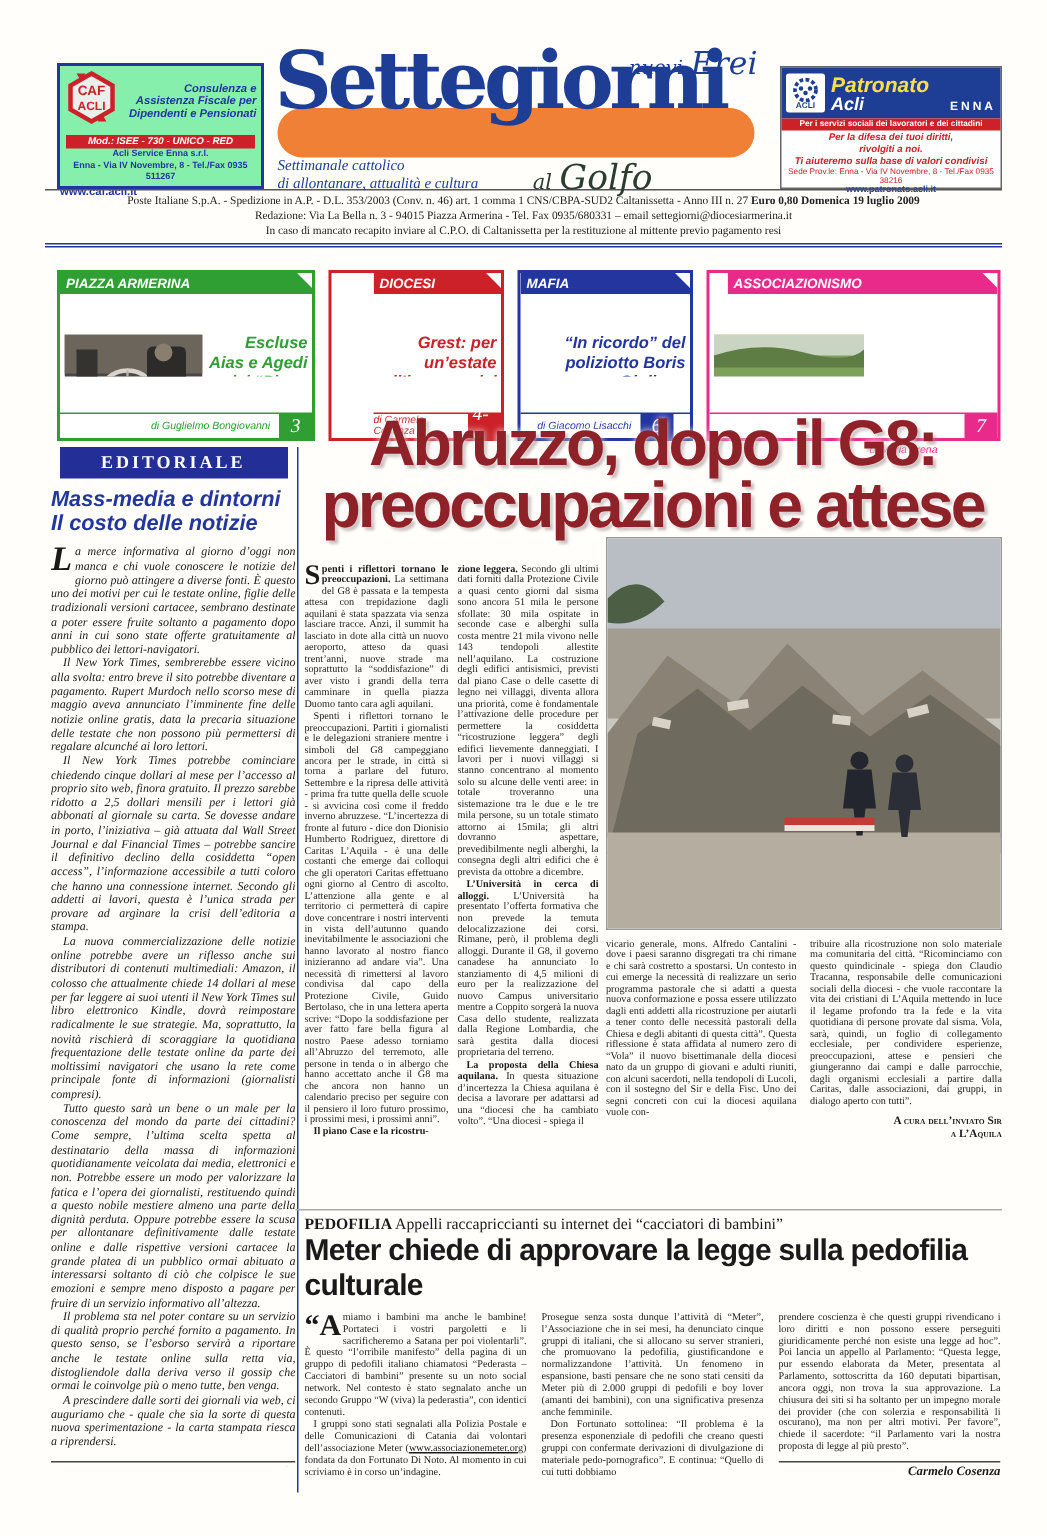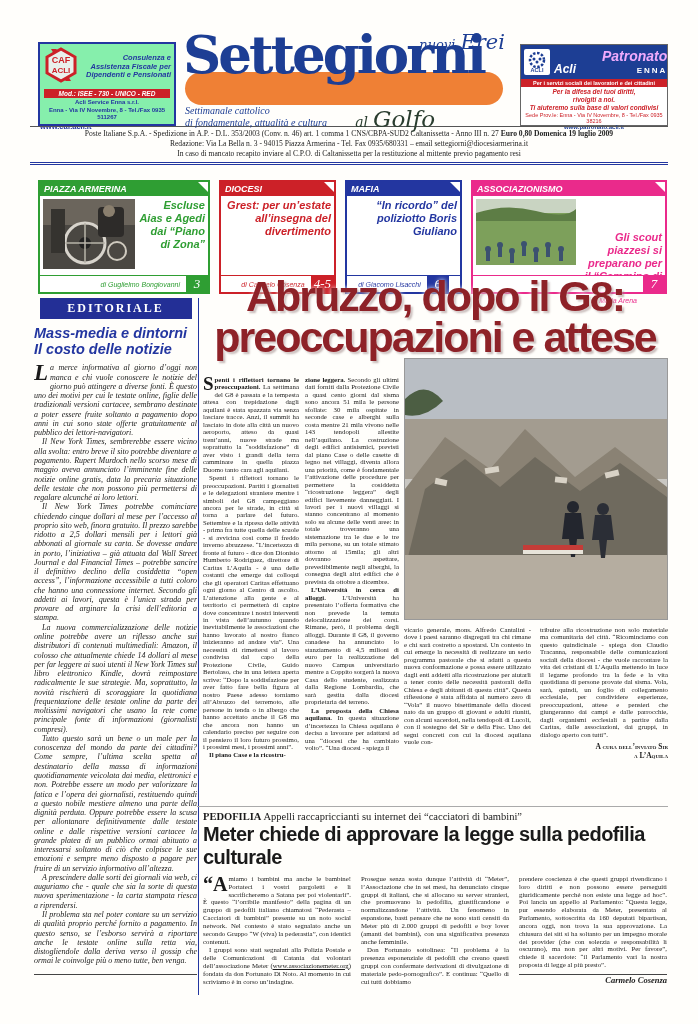--- a/index.html
+++ b/index.html
@@ -33,58 +33,58 @@
     font-style:italic; font-family:"DejaVu Serif",serif; z-index:2; }
   .mast-bottomer .sm { font-size:14px; } .mast-bottomer .bg { font-size:23px; }
   .mast-sub { position:absolute; left:2px; bottom:2px; color:#1d3e94;
     font-style:italic; font-size:10px; line-height:1.15; z-index:2; }
   .patronato-ad { position:absolute; left:520px; top:44px; width:148px; height:82px;
     border:1px solid #666; background:#fff; font-family:"Liberation Sans",sans-serif; }
   .pat-head { background:#1d3e94; display:flex; align-items:center; gap:4px; padding:2px 3px; height:34px; }
   .pat-logo { width:26px; height:26px; background:#fff; border-radius:2px; flex:none;
     display:flex; align-items:center; justify-content:center; }
   .pat-names { flex:1; line-height:1; }
-  .pat-n1 { color:#f0abfc; font-weight:bold; font-style:italic; font-size:14px; display:block;margin-left:48px; }
+  .pat-n1 { color:#fde047; font-weight:bold; font-style:italic; font-size:14px; display:block; }
   .pat-row2 { display:flex; justify-content:space-between; align-items:baseline; }
   .pat-n2 { color:#fff; font-weight:bold; font-style:italic; font-size:12px; }
   .pat-city { color:#fff; font-weight:bold; font-size:8px; letter-spacing:2px; }
   .pat-band { background:#cc2128; color:#fff; font-size:5.5px; font-weight:bold;
     text-align:center; padding:1px 0; }
   .pat-body { text-align:center; color:#cc2128; font-style:italic; font-weight:bold;
     font-size:6.5px; line-height:1.2; padding-top:1px; }
   .pat-foot { text-align:center; color:#cc2128; font-size:5.5px; padding-top:1px; }
   .pat-url { text-align:center; color:#1d3e94; font-size:6px; font-weight:bold; }
   
   .pubinfo { position:absolute; left:30px; top:126px; width:638px;
     border-top:1px solid #555; border-bottom:3px double #2336a0;
     text-align:center; font-size:7.6px; line-height:1.3; color:#222; padding:2px 0 3px 0; }
   .pubinfo b { font-weight:bold; }
   
   .teasers { position:absolute; left:38px; top:180px; width:630px; height:114px;
     display:flex; gap:9px; }
   .teaser { border-width:2px; border-style:solid; background:#fff; display:flex;
-    flex-direction:column; font-family:"Liberation Sans",sans-serif; }
+    flex-direction:column; font-family:"Liberation Sans",sans-serif;gap:24px; }
   .t-head { color:#fff; font-style:italic; font-weight:bold; font-size:9px;
     padding:2px 5px 2px 4px; clip-path:polygon(0 0, calc(100% - 10px) 0, 100% 10px, 100% 100%, 0 100%); }
   .t-body { flex:1; display:flex; gap:4px; padding:3px; overflow:hidden; }
   .t-photo { flex:none; align-self:flex-start; }
   .t-title { flex:1; text-align:right; font-style:italic; font-weight:bold;
     font-size:11px; line-height:1.18; }
   .t-foot { display:flex; align-items:stretch; justify-content:flex-end; height:17px; border-top-width:1px; border-top-style:solid; }
   .t-author { font-family:Liberation Sans, sans-serif; font-style:italic; font-size:7px;
     align-self:center; margin-right:6px; }
   .t-page { color:#fff; font-family:"Liberation Serif",serif; font-style:italic;
     font-size:13px; min-width:22px; display:flex; align-items:center; justify-content:center; padding:0 3px; }
   .c-green  { border-color:#2f9e33; } .c-green .t-head,.c-green .t-page { background:#2f9e33; }
   .c-green .t-title,.c-green .t-author { color:#2f9e33; } .c-green .t-foot { border-top-color:#2f9e33; }
-  .c-red    { border-color:#cc2128; } .c-red .t-head,.c-red .t-page { background:#cc2128; }
+  .c-red    { border-color:#cc2128;padding-left:28px; } .c-red .t-head,.c-red .t-page { background:#cc2128; }
   .c-red .t-title,.c-red .t-author { color:#cc2128; } .c-red .t-foot { border-top-color:#cc2128; }
   .c-blue   { border-color:#2336a0; } .c-blue .t-head,.c-blue .t-page { background:#2336a0; }
   .c-blue .t-title,.c-blue .t-author { color:#2336a0; } .c-blue .t-foot { border-top-color:#2336a0;justify-content:center; }
-  .c-mag    { border-color:#ea2a8b; } .c-mag .t-head,.c-mag .t-page { background:#ea2a8b; }
+  .c-mag    { border-color:#ea2a8b; } .c-mag .t-head,.c-mag .t-page { background:#ea2a8b;margin-left:12px; }
   .c-mag .t-title,.c-mag .t-author { color:#ea2a8b;margin-top:32px; } .c-mag .t-foot { border-top-color:#ea2a8b; }
   
   .editorial { position:absolute; left:34px; top:298px; width:163px; height:680px; overflow:hidden; }
   .ed-head { width:152px; margin:0 auto; background:#232f96; color:#fff; text-align:center;
     font-weight:bold; font-size:12px; letter-spacing:2px; padding:3px 0; }
   .ed-title { font-family:"Liberation Sans",sans-serif; font-style:italic; font-weight:bold;
     color:#2336a0; font-size:14.5px; line-height:1.08; margin:7px 0 6px 0; }
   .ed-title span { display:block; }
   .ed-body p { font-style:italic; font-size:8px; line-height:1.16; text-align:justify; text-indent:8px; }
   .ed-body p.dropcap { text-indent:0; }
@@ -158,21 +158,21 @@
       <span class="bg">Erei</span>
     </div>
     <div class="mast-bar"></div>
     <div class="mast-title">Settegiorni</div>
     <div class="mast-bottomer">
       <span class="sm">al</span>
       <span class="bg">Golfo</span>
     </div>
     <div class="mast-sub">
       <span style="display:block">Settimanale cattolico</span>
-      <span style="display:block">di fondamentale, attualità e cultura</span>
+      <span style="display:block">di allontanare, attualità e cultura</span>
     </div>
   </div>
 
   <div class="patronato-ad">
     <div class="pat-head">
       <span class="pat-logo">
         <svg width="22" height="22" viewBox="0 0 22 22">
           <circle cx="11" cy="9" r="7" fill="none" stroke="#1d3e94" stroke-width="2.5" stroke-dasharray="2.5 1.6"></circle>
           <circle cx="8" cy="8" r="1.5" fill="#1d3e94"></circle>
             <circle cx="14" cy="8" r="1.5" fill="#1d3e94"></circle>
@@ -293,22 +293,22 @@
     <div class="ed-title">
       <span>Mass-media e dintorni</span>
       <span>Il costo delle notizie</span>
     </div>
     <div class="ed-body">
       <p class="dropcap">La merce informativa al giorno d’oggi non manca e chi vuole conoscere le notizie del giorno può attingere a diverse fonti. È questo uno dei motivi per cui le testate online, figlie delle tradizionali versioni cartacee, sembrano destinate a poter essere fruite soltanto a pagamento dopo anni in cui sono state offerte gratuitamente al pubblico dei lettori-navigatori.</p>
       <p>Il New York Times, sembrerebbe essere vicino alla svolta: entro breve il sito potrebbe diventare a pagamento. Rupert Murdoch nello scorso mese di maggio aveva annunciato l’imminente fine delle notizie online gratis, data la precaria situazione delle testate che non possono più permettersi di regalare alcunché ai loro lettori.</p>
       <p>Il New York Times potrebbe cominciare chiedendo cinque dollari al mese per l’accesso al proprio sito web, finora gratuito. Il prezzo sarebbe ridotto a 2,5 dollari mensili per i lettori già abbonati al giornale su carta. Se dovesse andare in porto, l’iniziativa – già attuata dal Wall Street Journal e dal Financial Times – potrebbe sancire il definitivo declino della cosiddetta “open access”, l’informazione accessibile a tutti coloro che hanno una connessione internet. Secondo gli addetti ai lavori, questa è l’unica strada per provare ad arginare la crisi dell’editoria a stampa.</p>
       <p>La nuova commercializzazione delle notizie online potrebbe avere un riflesso anche sui distributori di contenuti multimediali: Amazon, il colosso che attualmente chiede 14 dollari al mese per far leggere ai suoi utenti il New York Times sul libro elettronico Kindle, dovrà reimpostare radicalmente le sue strategie. Ma, soprattutto, la novità rischierà di scoraggiare la quotidiana frequentazione delle testate online da parte dei moltissimi navigatori che usano la rete come principale fonte di informazioni (giornalisti compresi).</p>
       <p>Tutto questo sarà un bene o un male per la conoscenza del mondo da parte dei cittadini? Come sempre, l’ultima scelta spetta al destinatario della massa di informazioni quotidianamente veicolata dai media, elettronici e non. Potrebbe essere un modo per valorizzare la fatica e l’opera dei giornalisti, restituendo quindi a questo nobile mestiere almeno una parte della dignità perduta. Oppure potrebbe essere la scusa per allontanare definitivamente dalle testate online e dalle rispettive versioni cartacee la grande platea di un pubblico ormai abituato a interessarsi soltanto di ciò che colpisce le sue emozioni e sempre meno disposto a pagare per fruire di un servizio informativo all’altezza.</p>
+      <p>Il problema sta nel poter contare su un servizio di qualità proprio perché fornito a pagamento. In questo senso, se l’esborso servirà a riportare anche le testate online sulla retta via, distogliendole dalla deriva verso il gossip che ormai le coinvolge più o meno tutte, ben venga.</p>
       <p>A prescindere dalle sorti dei giornali via web, ci auguriamo che - quale che sia la sorte di questa nuova sperimentazione - la carta stampata riesca a riprendersi.</p>
-      <p>Il problema sta nel poter contare su un servizio di qualità proprio perché fornito a pagamento. In questo senso, se l’esborso servirà a riportare anche le testate online sulla retta via, distogliendole dalla deriva verso il gossip che ormai le coinvolge più o meno tutte, ben venga.</p>
     </div>
     <div class="ed-sign">Marco Deriu</div>
   </div>
 
   <div class="vrule"></div>
 
   <div class="headline">
     <span>Abruzzo, dopo il G8:</span>
     <span>preoccupazioni e attese</span>
   </div>

